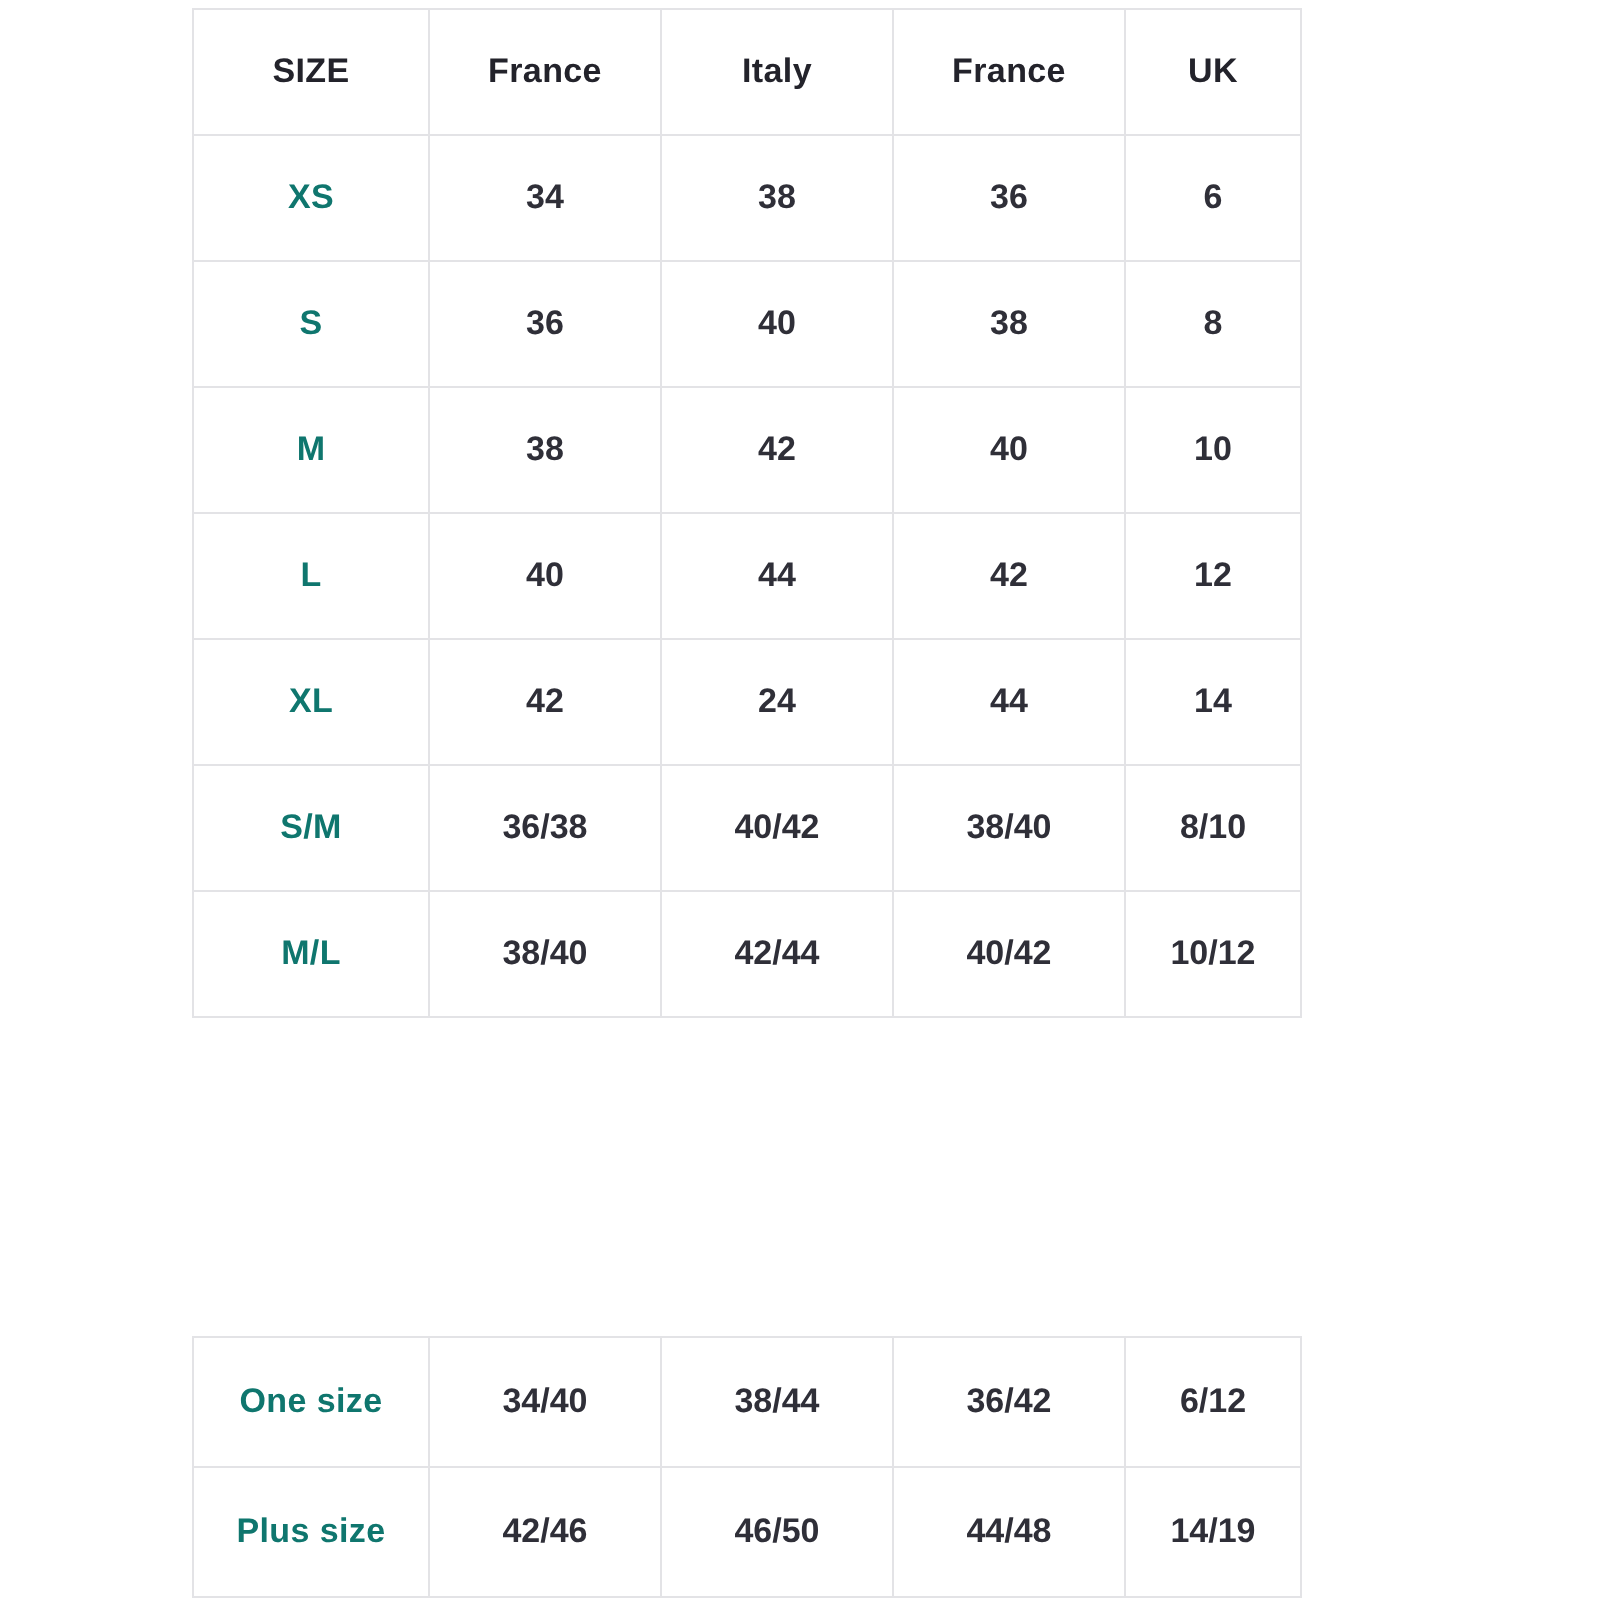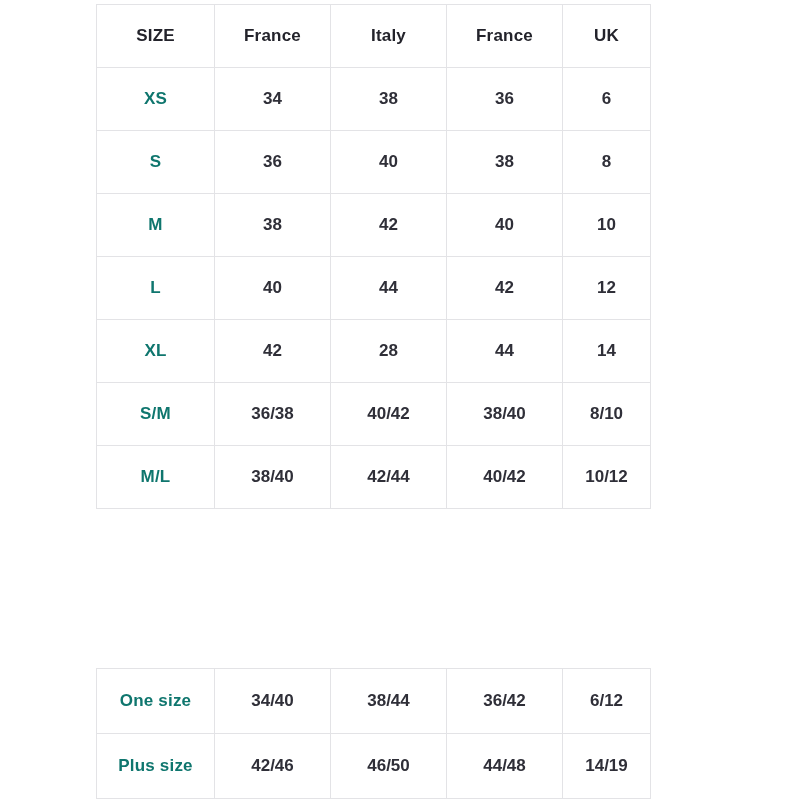--- a/index.html
+++ b/index.html
@@ -114,21 +114,21 @@
         <tr>
           <td class="rowhead">L</td>
           <td>40</td>
           <td>44</td>
           <td>42</td>
           <td>12</td>
         </tr>
         <tr>
           <td class="rowhead">XL</td>
           <td>42</td>
-          <td>28</td>
+          <td>24</td>
           <td>44</td>
           <td>14</td>
         </tr>
         <tr>
           <td class="rowhead">S/M</td>
           <td>36/38</td>
           <td>40/42</td>
           <td>38/40</td>
           <td>8/10</td>
         </tr>

